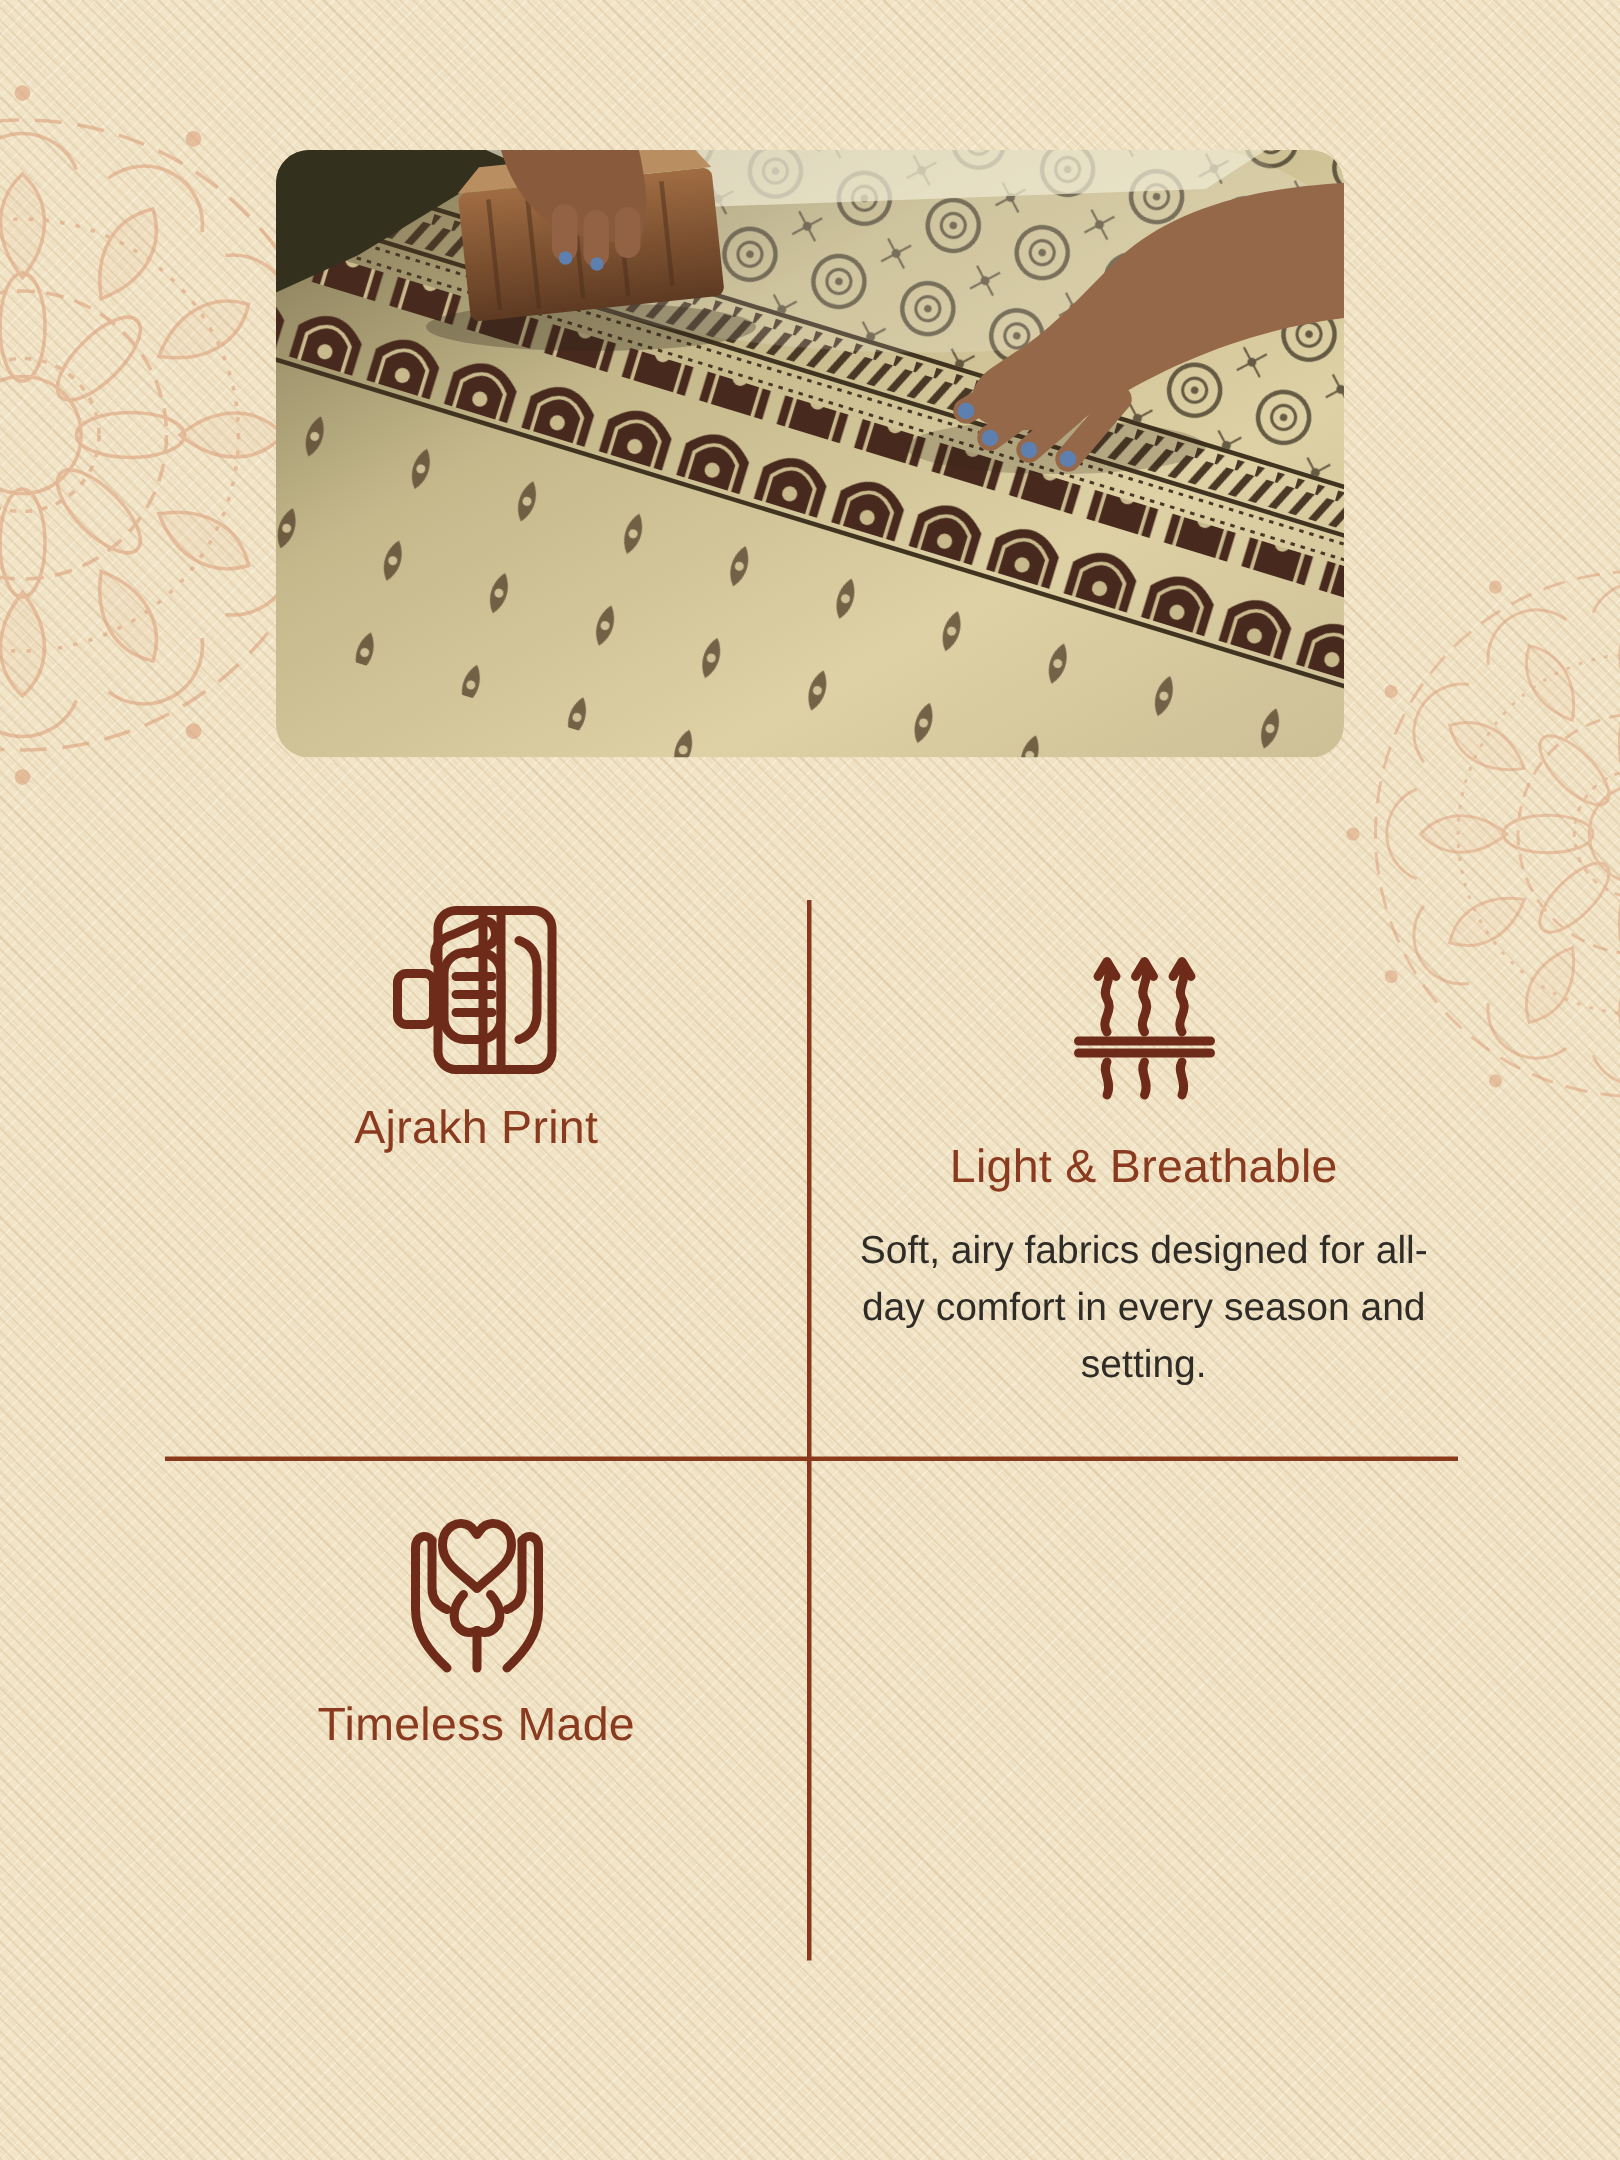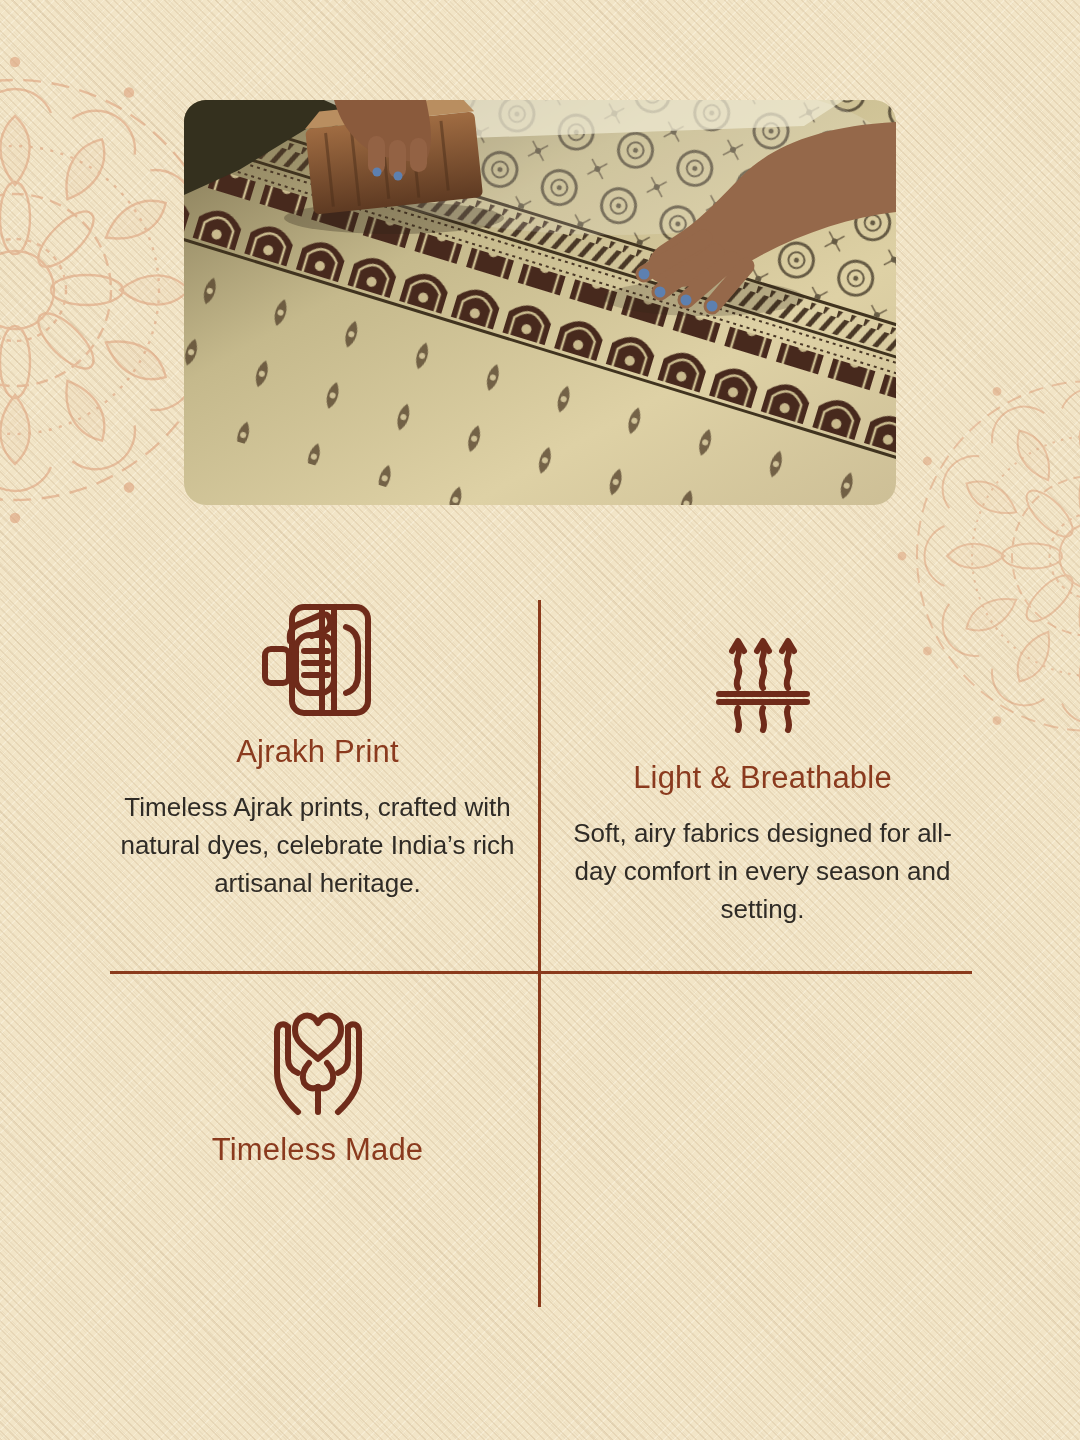--- a/index.html
+++ b/index.html
@@ -233,21 +233,20 @@
         <rect x="30" y="6" width="76" height="106" rx="12"></rect>
         <path d="M60,6 V112 M72,6 V112"></path>
         <path d="M84,26 Q96,30 96,44 V74 Q96,88 84,92"></path>
         <path d="M28,40 Q26,26 40,22 L58,14 Q66,11 68,19 Q70,27 62,30 L50,35"></path>
         <rect x="34" y="34" width="38" height="58" rx="14"></rect>
         <path d="M42,50 h24 M42,62 h24 M42,74 h24"></path>
         <rect x="3" y="48" width="24" height="34" rx="6"></rect>
       </svg>
     </div>
     <h3 class="feature-title">Ajrakh Print</h3>
-    <p class="feature-desc">Timeless Ajrak prints, crafted with natural dyes, celebrate India’s rich artisanal heritage.</p>
   </section>
 
 
   <section class="feature row2">
     <div class="icon-box">
       <svg class="ico" width="104" height="100" viewBox="0 0 104 100" stroke-width="5" aria-hidden="true">
         <path d="M8,58 H96 M8,66 H96"></path>
         <path d="M27,52 C22,44 32,38 27,30 C23,23 31,18 27,9"></path>
         <path d="M21,15 L27,5 L33,15"></path>
         <path d="M52,52 C47,44 57,38 52,30 C48,23 56,18 52,9"></path>

